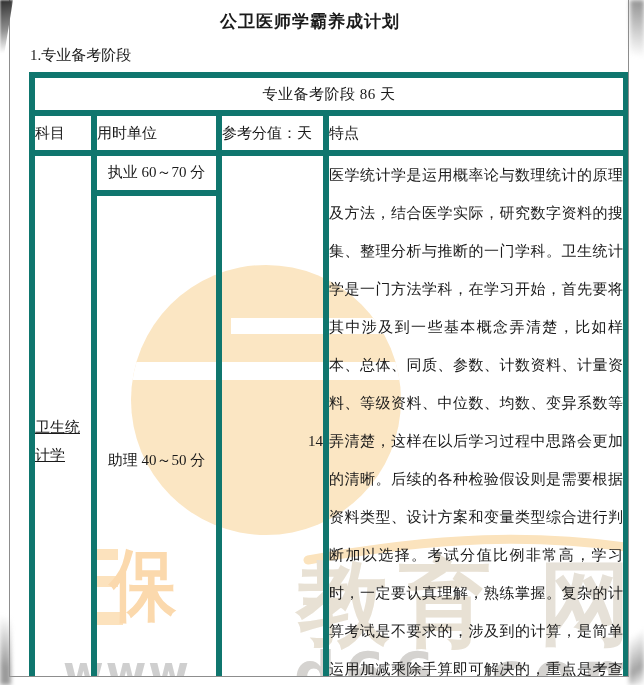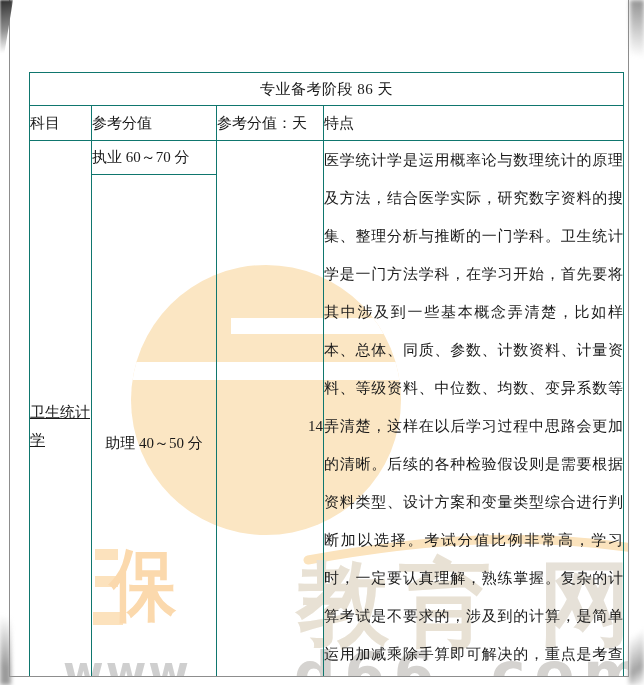--- a/index.html
+++ b/index.html
@@ -50,25 +50,25 @@
   .wm-swoosh{left:0;top:520px;width:620px;height:80px;}
   
   .content{position:absolute;left:0;top:0;width:100%;height:100%;z-index:2;}
   .doc-title{position:absolute;left:0;top:10px;width:600px;text-align:center;
     font-size:17px;font-weight:700;letter-spacing:1px;}
   .section-label{position:absolute;left:20px;top:46px;font-size:15px;}
   table.sched{
     position:absolute;left:19px;top:72px;width:594px;border-collapse:collapse;
     table-layout:fixed;background:transparent;
   }
-  table.sched td{border:1px solid #0f766e;background:transparent;font-size:15px;
+  table.sched td{border:6px solid #0f766e;background:transparent;font-size:15px;
     padding:0;vertical-align:middle;}
   td.span-head{height:32px;text-align:center;letter-spacing:.5px;}
   td.col-head{height:34px;}
-  td.cell-exam{height:31px;text-align:left;padding-left:7px;}
+  td.cell-exam{height:31px;text-align:center;padding-left:7px;}
   td.cell-assist{text-align:center;padding-left:7px;}
   td.cell-subject{text-align:left;line-height:28px;padding:0 2px;text-decoration:underline;}
   td.cell-days{text-align:right;}
   td.cell-features{vertical-align:top;text-align:justify;padding:3px 9px 0 10px;
     font-size:16px;line-height:38px;}
   tr.stub td{height:6px;line-height:0;}
 </style>
 </head>
 <body>
 
@@ -88,35 +88,37 @@
     <div class="wm wm-bar wm-bar3"></div>
     <div class="wm wm-bao">保</div>
     <div class="wm wm-cjk wm-jiao">教</div>
     <div class="wm wm-cjk wm-yu">育</div>
     <div class="wm wm-cjk wm-wang">网</div>
     <div class="wm wm-url wm-www">www</div>
     <div class="wm wm-url wm-d66">d66</div>
     <div class="wm wm-url wm-com">com</div>
 
     <div class="content">
+      <div class="doc-title">公卫医师学霸养成计划</div>
+      <div class="section-label">1.专业备考阶段</div>
 
       <table class="sched">
         <colgroup>
           <col style="width:62px">
             <col style="width:125px">
             <col style="width:107px">
             <col style="width:300px">
         </colgroup>
         <tbody>
           <tr>
             <td class="span-head" colspan="4">专业备考阶段 86 天</td>
           </tr>
           <tr>
             <td class="col-head">科目</td>
-            <td class="col-head">参考分值</td>
+            <td class="col-head">用时单位</td>
             <td class="col-head">参考分值：天</td>
             <td class="col-head">特点</td>
           </tr>
           <tr>
             <td class="cell-subject" rowspan="2">卫生统计学</td>
             <td class="cell-exam">执业 60～70 分</td>
             <td class="cell-days" rowspan="2">14</td>
             <td class="cell-features" rowspan="2">医学统计学是运用概率论与数理统计的原理及方法，结合医学实际，研究数字资料的搜集、整理分析与推断的一门学科。卫生统计学是一门方法学科，在学习开始，首先要将其中涉及到一些基本概念弄清楚，比如样本、总体、同质、参数、计数资料、计量资料、等级资料、中位数、均数、变异系数等弄清楚，这样在以后学习过程中思路会更加的清晰。后续的各种检验假设则是需要根据资料类型、设计方案和变量类型综合进行判断加以选择。考试分值比例非常高，学习时，一定要认真理解，熟练掌握。复杂的计算考试是不要求的，涉及到的计算，是简单运用加减乘除手算即可解决的，重点是考查对于知识点的理解掌握情况。</td>
           </tr>
           <tr style="height:498px">

